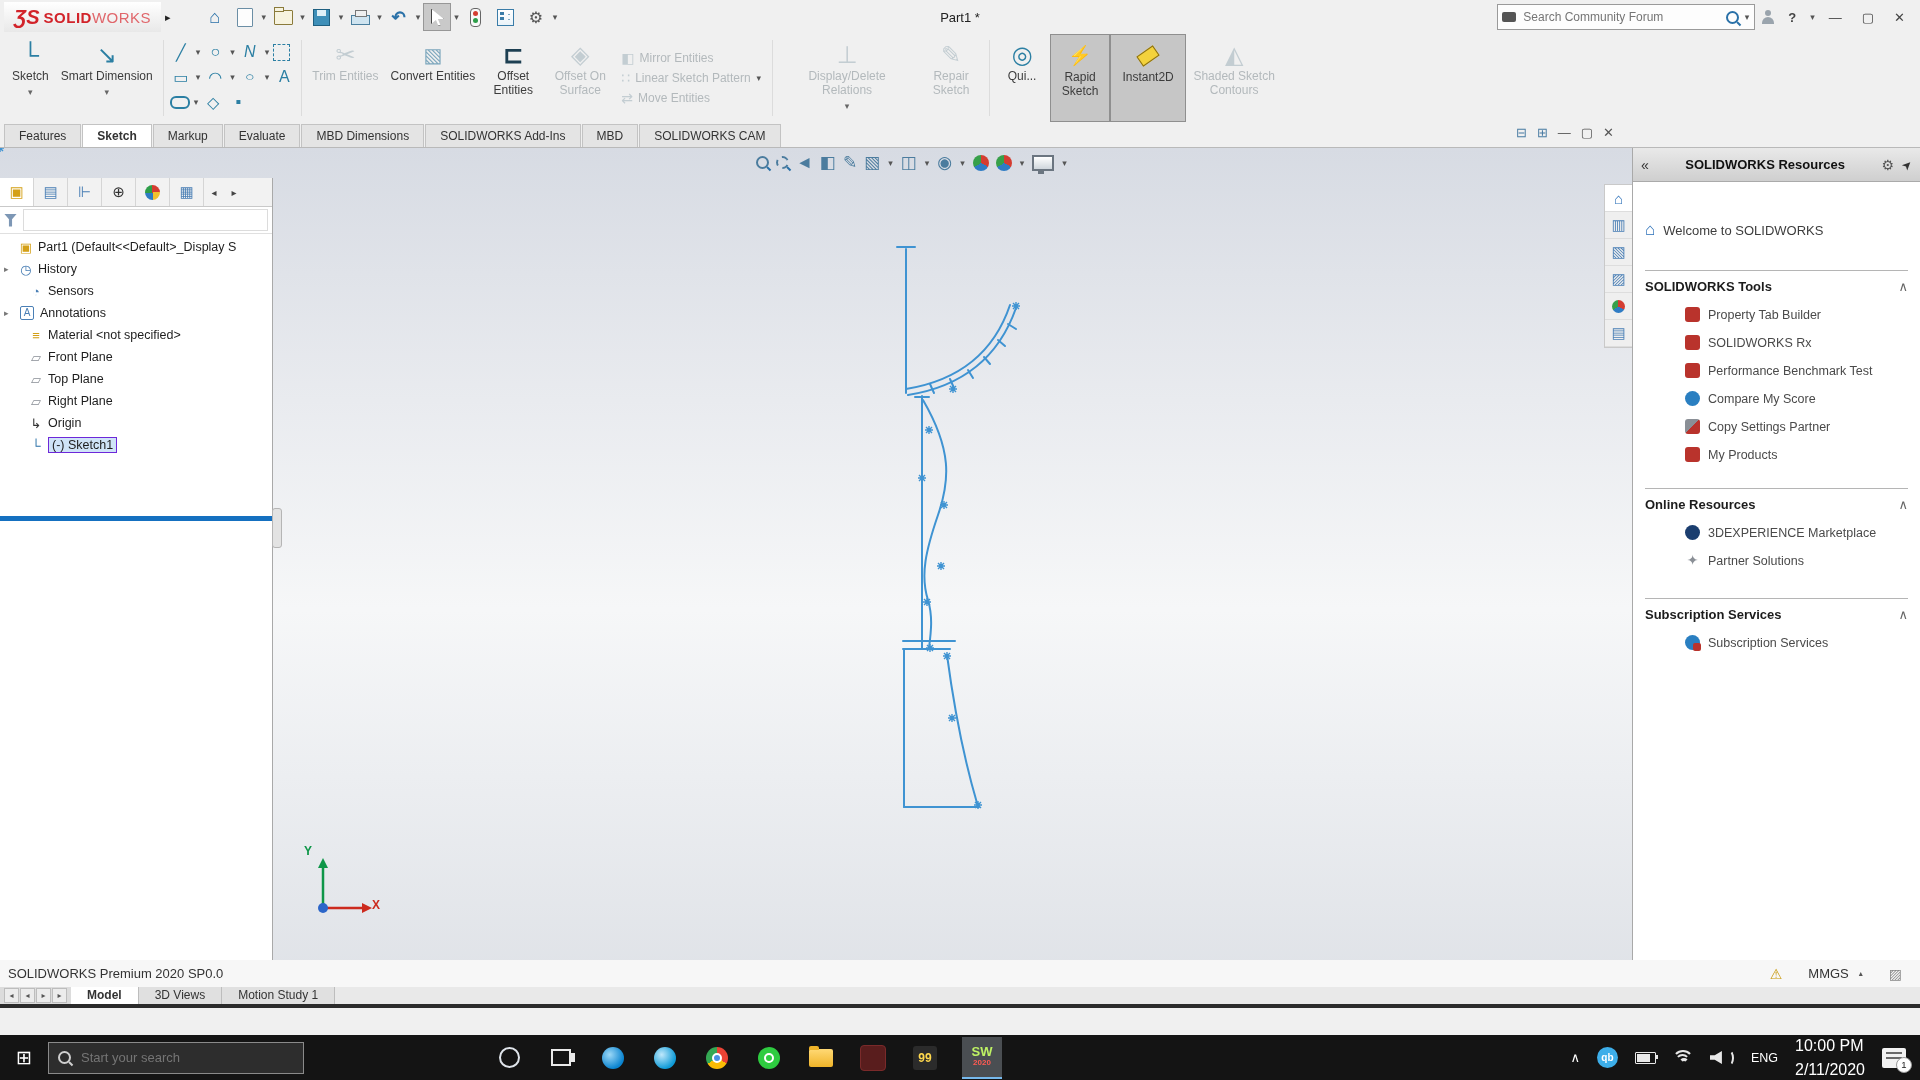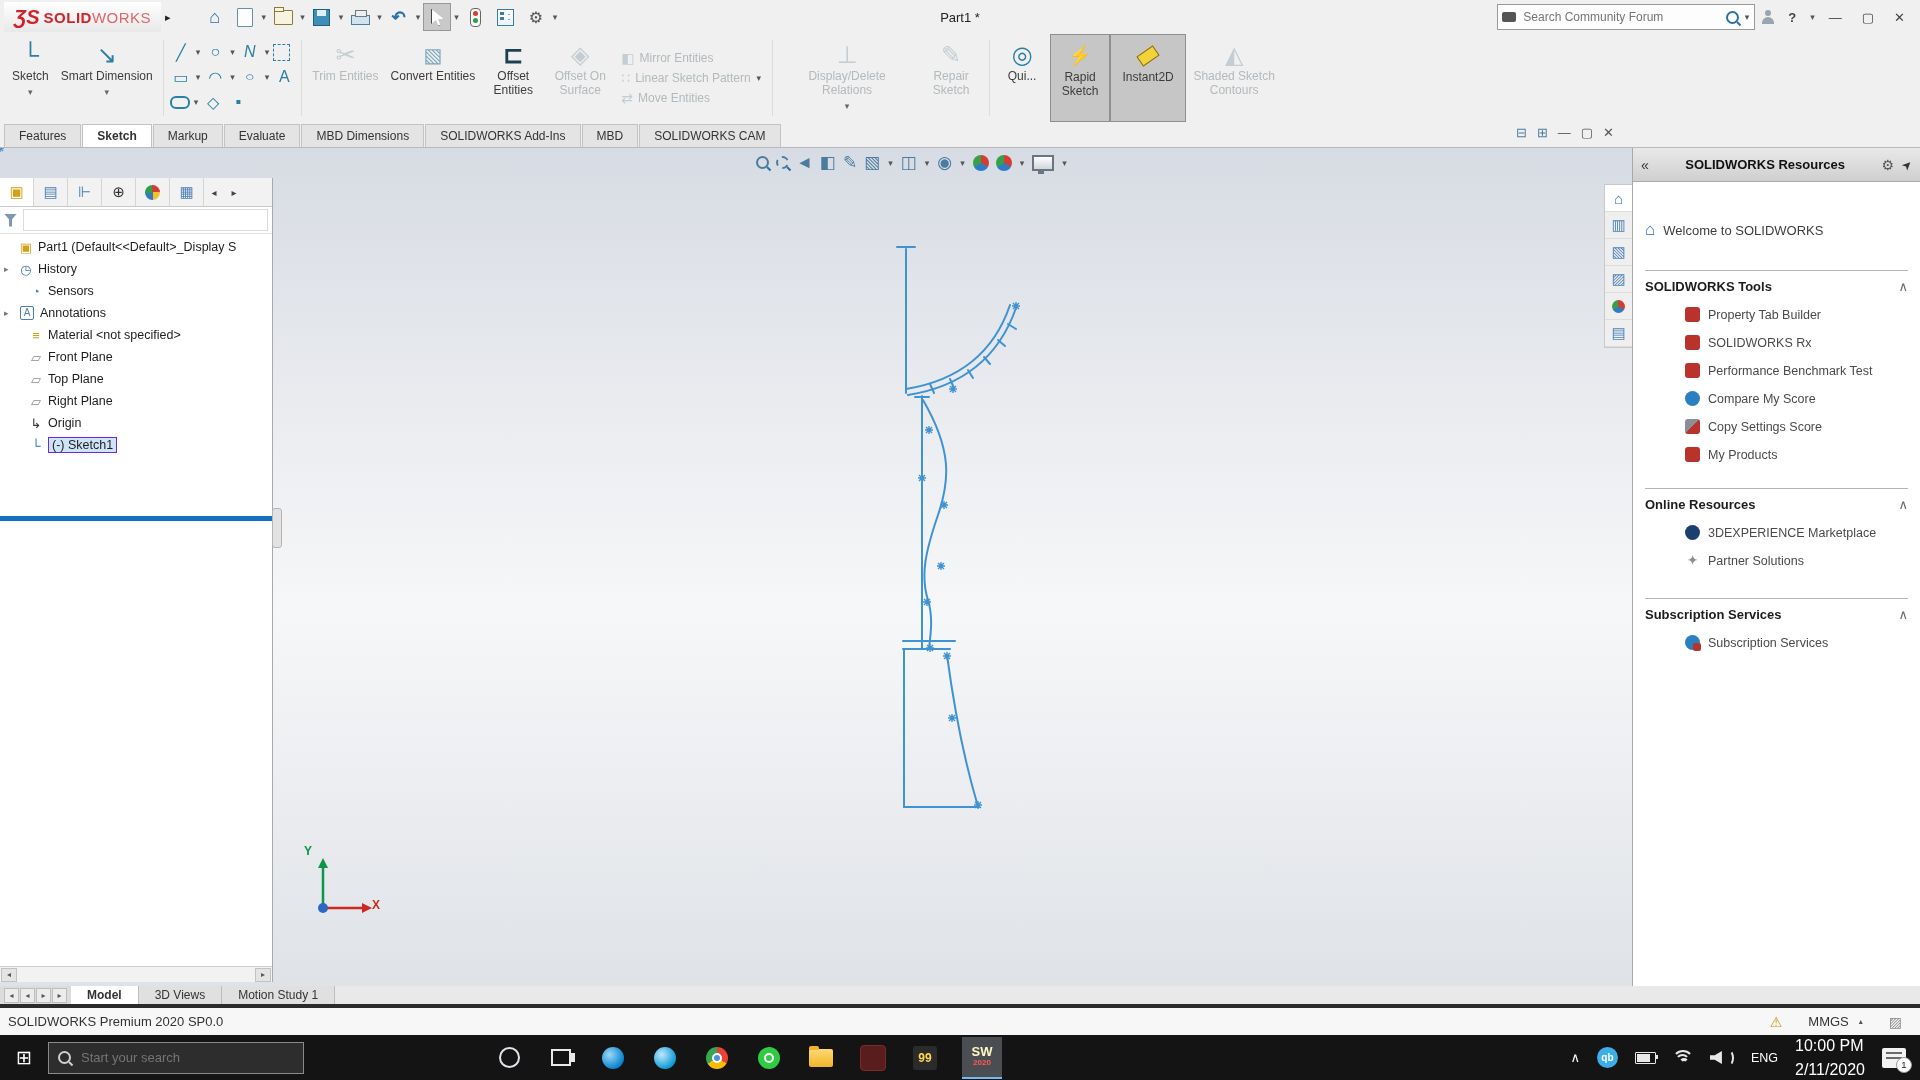--- a/index.html
+++ b/index.html
@@ -126,21 +126,21 @@
   .pi.globe{background:#2a7fc1;border-radius:50%;position:relative;}
   .pi.globe:after{content:"";position:absolute;right:-1px;bottom:-1px;width:8px;height:8px;border-radius:2px;background:#b9332c;}
   .pi.hand{background:transparent;color:#8a8f96;font-size:14px;line-height:15px;text-align:center;}
   
   .bottomtabs{position:absolute;left:0;top:986px;width:1920px;height:18px;background:#e9e9e9;display:flex;align-items:stretch;}
   .navbtns{display:flex;align-items:center;gap:1px;padding:0 4px;background:#dcdcdc;}
   .navbtns span{width:13px;height:13px;background:#ececec;border:1px solid #bdbdbd;font-size:8px;display:flex;align-items:center;justify-content:center;color:#555;}
   .btab{padding:2px 16px;border-right:1px solid #bdbdbd;background:#e0e0e0;color:#333;display:flex;align-items:center;}
   .btab.active{background:#fff;font-weight:bold;}
   .blackline{position:absolute;left:0;top:1004px;width:1920px;height:4px;background:#2b2b2b;}
-  .statusbar{position:absolute;left:0;top:1008px;width:1920px;height:27px;background:#f7f7f7;display:flex;align-items:center;padding:0 8px;box-sizing:border-box;font-size:13px;color:#333;}
+  .statusbar{position:absolute;left:0;top:960px;width:1920px;height:27px;background:#f7f7f7;display:flex;align-items:center;padding:0 8px;box-sizing:border-box;font-size:13px;color:#333;}
   .sb-right{margin-left:auto;display:flex;align-items:center;gap:26px;padding-right:10px;}
   .units{display:flex;align-items:center;gap:10px;}
   .taskbar{position:absolute;left:0;top:1035px;width:1920px;height:45px;background:#141414;display:flex;align-items:center;color:#e8e8e8;}
   .tb-start{width:48px;height:45px;display:flex;align-items:center;justify-content:center;font-size:19px;color:#fff;}
   .tb-search{width:256px;height:32px;background:#2d2d2d;border:1px solid #8a8a8a;display:flex;align-items:center;gap:8px;padding:0 9px;box-sizing:border-box;}
   .tb-search .lens{border-color:#cfcfcf;}
   .tb-search .lens:after{background:#cfcfcf;}
   .tb-search input{background:transparent;border:0;outline:0;color:#c4b5fd;font-size:13px;flex:1;font-family:"Liberation Sans",sans-serif;}
   .tb-apps{display:flex;align-items:center;gap:22px;margin-left:190px;}
   .tapp{width:30px;height:30px;display:flex;align-items:center;justify-content:center;}
@@ -152,21 +152,21 @@
   .skype{background:radial-gradient(circle at 35% 35%,#bfe8fb,#0f9bd7 70%);}
   .chrome{background:conic-gradient(#ea4335 0 33%,#fbbc05 33% 66%,#34a853 66% 100%);position:relative;}
   .chrome:after{content:"";position:absolute;left:6px;top:6px;width:10px;height:10px;border-radius:50%;background:#4a90e2;border:2px solid #fff;box-sizing:border-box;}
   .whatsapp{background:#2ecc40;position:relative;}
   .whatsapp:after{content:"";position:absolute;left:6px;top:6px;width:10px;height:10px;border:2px solid #fff;border-radius:50%;box-sizing:border-box;}
   .tfolder{width:24px;height:18px;background:linear-gradient(#ffd975,#f0b429);border-radius:2px;position:relative;}
   .tfolder:before{content:"";position:absolute;left:0;top:-3px;width:10px;height:4px;background:#f0b429;border-radius:2px 2px 0 0;}
   .darkapp{width:24px;height:24px;border-radius:4px;background:#591d1d;border:1px solid #7a2a2a;}
   .app99{width:24px;height:24px;border-radius:3px;background:#2b2b2b;color:#ffd84d;font-weight:bold;font-size:12px;display:flex;align-items:center;justify-content:center;}
   .swapp{width:40px;height:40px;background:#4a4e52;display:flex;flex-direction:column;align-items:center;justify-content:center;border-bottom:2px solid #76b9ed;}
-  .swapp .t{color:#fef9c3;font-weight:bold;font-size:13px;line-height:12px;}
+  .swapp .t{color:#bef264;font-weight:bold;font-size:13px;line-height:12px;}
   .swapp .y{color:#ff5a52;font-size:8px;font-weight:bold;}
   .tray{margin-left:auto;display:flex;align-items:center;gap:17px;padding-right:14px;}
   .tray .chev{font-size:13px;color:#fff;}
   .qb{width:21px;height:21px;border-radius:50%;background:#3daee9;color:#fff;font-size:10px;font-weight:bold;display:flex;align-items:center;justify-content:center;}
   .battery{width:19px;height:10px;border:1px solid #e8e8e8;border-radius:1px;position:relative;}
   .battery:before{content:"";position:absolute;left:1px;top:1px;bottom:1px;width:13px;background:#e8e8e8;}
   .battery:after{content:"";position:absolute;right:-3px;top:2px;width:2px;height:4px;background:#e8e8e8;}
   .wifi{width:20px;height:15px;position:relative;}
   .wifi i{position:absolute;border:2px solid #e8e8e8;border-color:#e8e8e8 transparent transparent transparent;border-radius:50%;left:50%;}
   .wifi i.w1{width:18px;height:18px;margin-left:-11px;top:0;}
@@ -574,21 +574,21 @@
           <div class="rp-item">
               <span class="pi red"></span>
               <span>Performance Benchmark Test</span>
             </div>
           <div class="rp-item">
               <span class="pi blue"></span>
               <span>Compare My Score</span>
             </div>
           <div class="rp-item">
               <span class="pi mix"></span>
-              <span>Copy Settings Score</span>
+              <span>Copy Settings Partner</span>
             </div>
           <div class="rp-item">
               <span class="pi red"></span>
               <span>My Products</span>
             </div>
         </div>
         <div class="rp-sec" style="margin-top:26px">
           <div class="rp-sec-h">
             <span>Online Resources</span>
             <span style="color:#666;font-weight:normal">∧</span>

